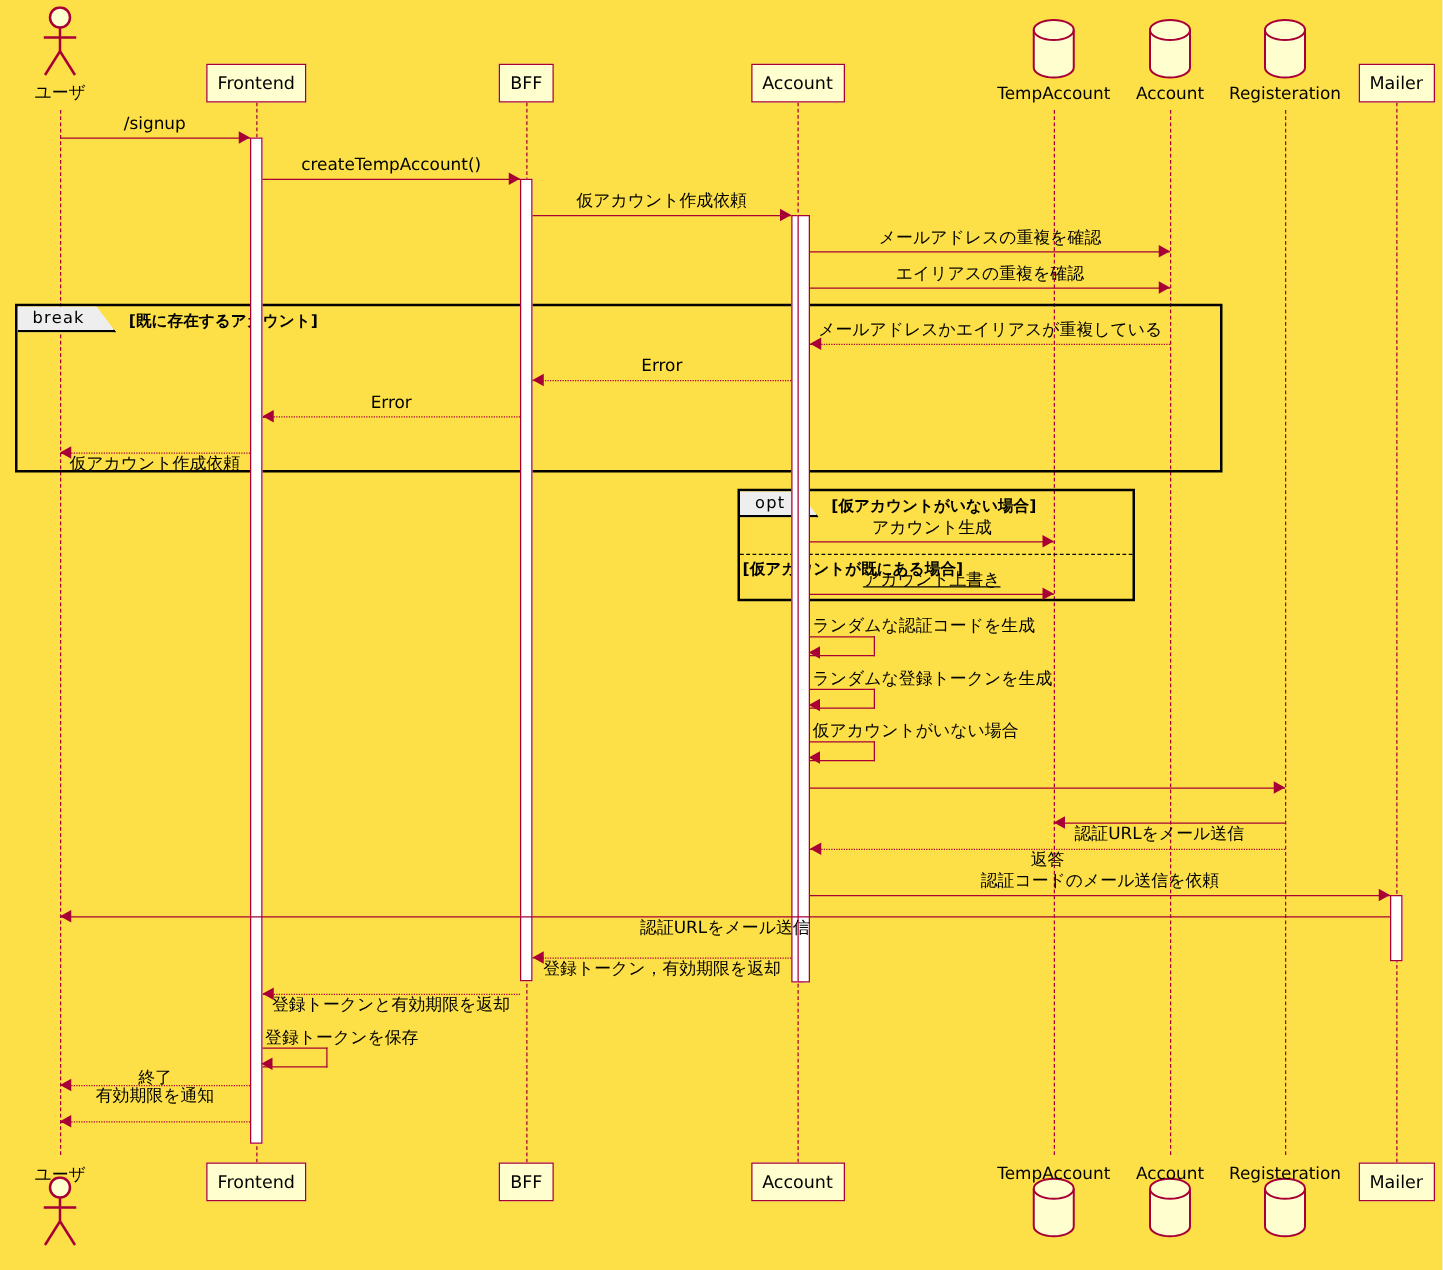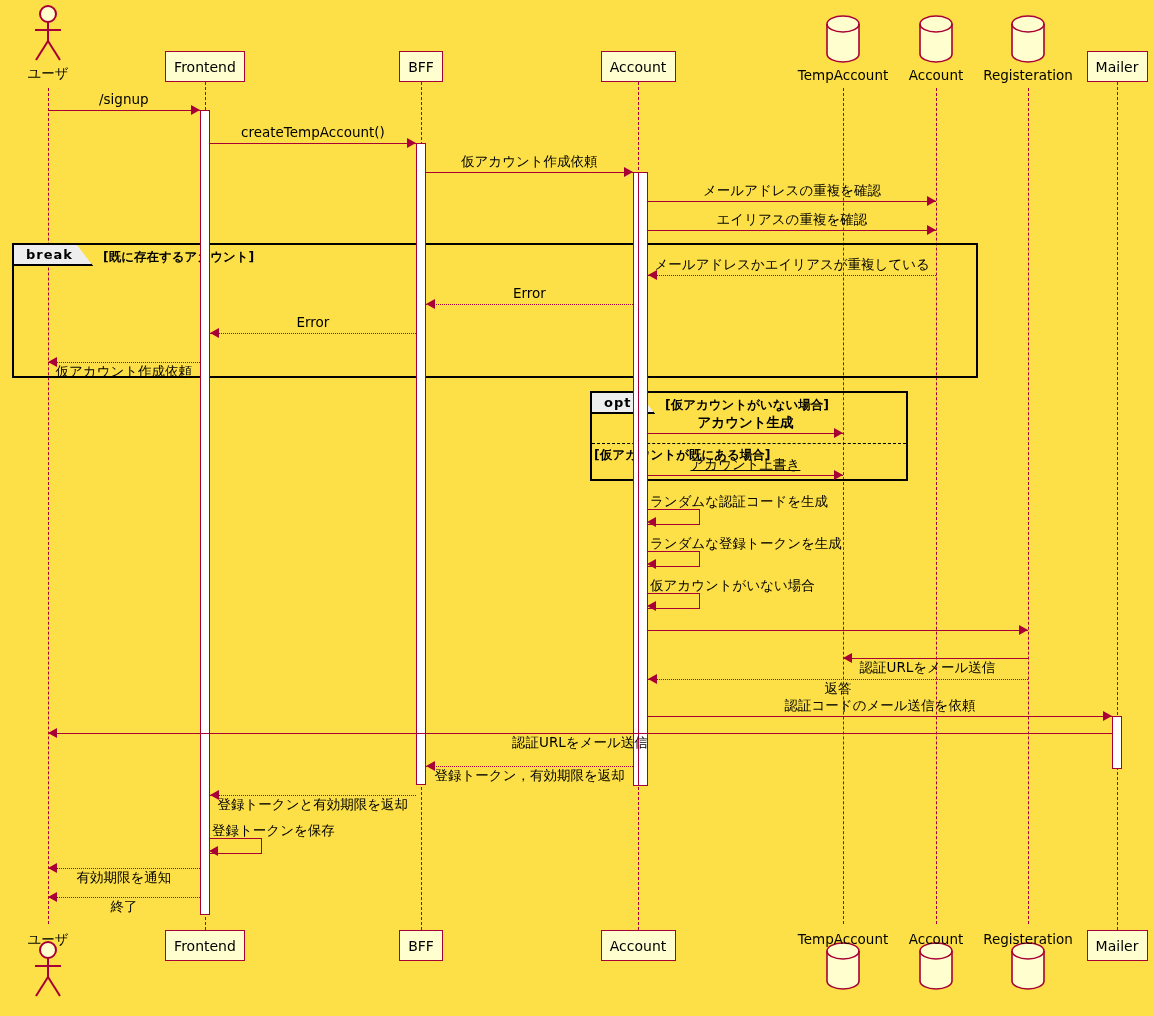--- a/index.html
+++ b/index.html
@@ -89,21 +89,21 @@
     border:2px solid #000000;
     background:transparent;
   }
   .fraghdr{
     position:absolute;
     box-sizing:border-box;
     background:#EEEEEE;
     border-right:2px solid #000;
     border-bottom:2px solid #000;
     font-size:13px;
-    font-weight:bold;
+    font-weight:normal;
     color:#000;
     display:flex;
     align-items:center;
     padding-left:12px;
     letter-spacing:1px;
   }
   .fragcond{
     position:absolute;
     font-size:12.5px;
     font-weight:bold;
@@ -237,21 +237,21 @@
     <div class="arrowhead left" style="left: 426px; top: 299px;"></div>
     <div class="msglabel" style="left: 513px; top: 287px;">Error</div>
     <div class="msgline dotted" style="left: 210px; top: 333px; width: 206px;"></div>
     <div class="arrowhead left" style="left: 210px; top: 328px;"></div>
     <div class="msglabel" style="left: 296.5px; top: 316px;">Error</div>
     <div class="msgline dotted" style="left: 48px; top: 362px; width: 152px;"></div>
     <div class="arrowhead left" style="left: 48px; top: 357px;"></div>
     <div class="msglabel" style="left: 55.5px; top: 365px;">仮アカウント作成依頼</div>
     <div class="msgline" style="left: 648px; top: 433px; width: 195px;"></div>
     <div class="arrowhead right" style="left: 834px; top: 428px;"></div>
-    <div class="msglabel" style="left: 697.5px; top: 416px; font-weight: bold;">アカウント生成</div>
+    <div class="msglabel" style="left: 697.5px; top: 416px;">アカウント生成</div>
     <div class="msgline" style="left: 648px; top: 475px; width: 195px;"></div>
     <div class="arrowhead right" style="left: 834px; top: 470px;"></div>
     <div class="msglabel" style="left: 690.5px; top: 458px; text-decoration: underline;">アカウント上書き</div>
     <div class="selfmsg" style="left: 648px; top: 509px; width: 52px; height: 16px;"></div>
     <div class="arrowhead left" style="left: 647px; top: 517px;"></div>
     <div class="msglabel" style="left: 650px; top: 495px;">ランダムな認証コードを生成</div>
     <div class="selfmsg" style="left: 648px; top: 551px; width: 52px; height: 16px;"></div>
     <div class="arrowhead left" style="left: 647px; top: 559px;"></div>
     <div class="msglabel" style="left: 650px; top: 537px;">ランダムな登録トークンを生成</div>
     <div class="selfmsg" style="left: 648px; top: 593px; width: 52px; height: 16px;"></div>
@@ -278,14 +278,14 @@
     <div class="arrowhead left" style="left: 210px; top: 790px;"></div>
     <div class="msglabel" style="left: 217.5px; top: 798px;">登録トークンと有効期限を返却</div>
     <div class="selfmsg" style="left: 210px; top: 838px; width: 52px; height: 16px;"></div>
     <div class="arrowhead left" style="left: 209px; top: 846px;"></div>
     <div class="msglabel" style="left: 212px; top: 824px;">登録トークンを保存</div>
     <div class="msgline dotted" style="left: 48px; top: 868px; width: 152px;"></div>
     <div class="arrowhead left" style="left: 48px; top: 863px;"></div>
     <div class="msglabel" style="left: 76.5px; top: 871px;">有効期限を通知</div>
     <div class="msgline dotted" style="left: 48px; top: 897px; width: 152px;"></div>
     <div class="arrowhead left" style="left: 48px; top: 892px;"></div>
-    <div class="msglabel" style="left: 110.5px; top: 900px;">終了</div>
+    <div class="msglabel" style="left: 110.5px; top: 856px;">終了</div>
   </div>
 
 </body></html>

